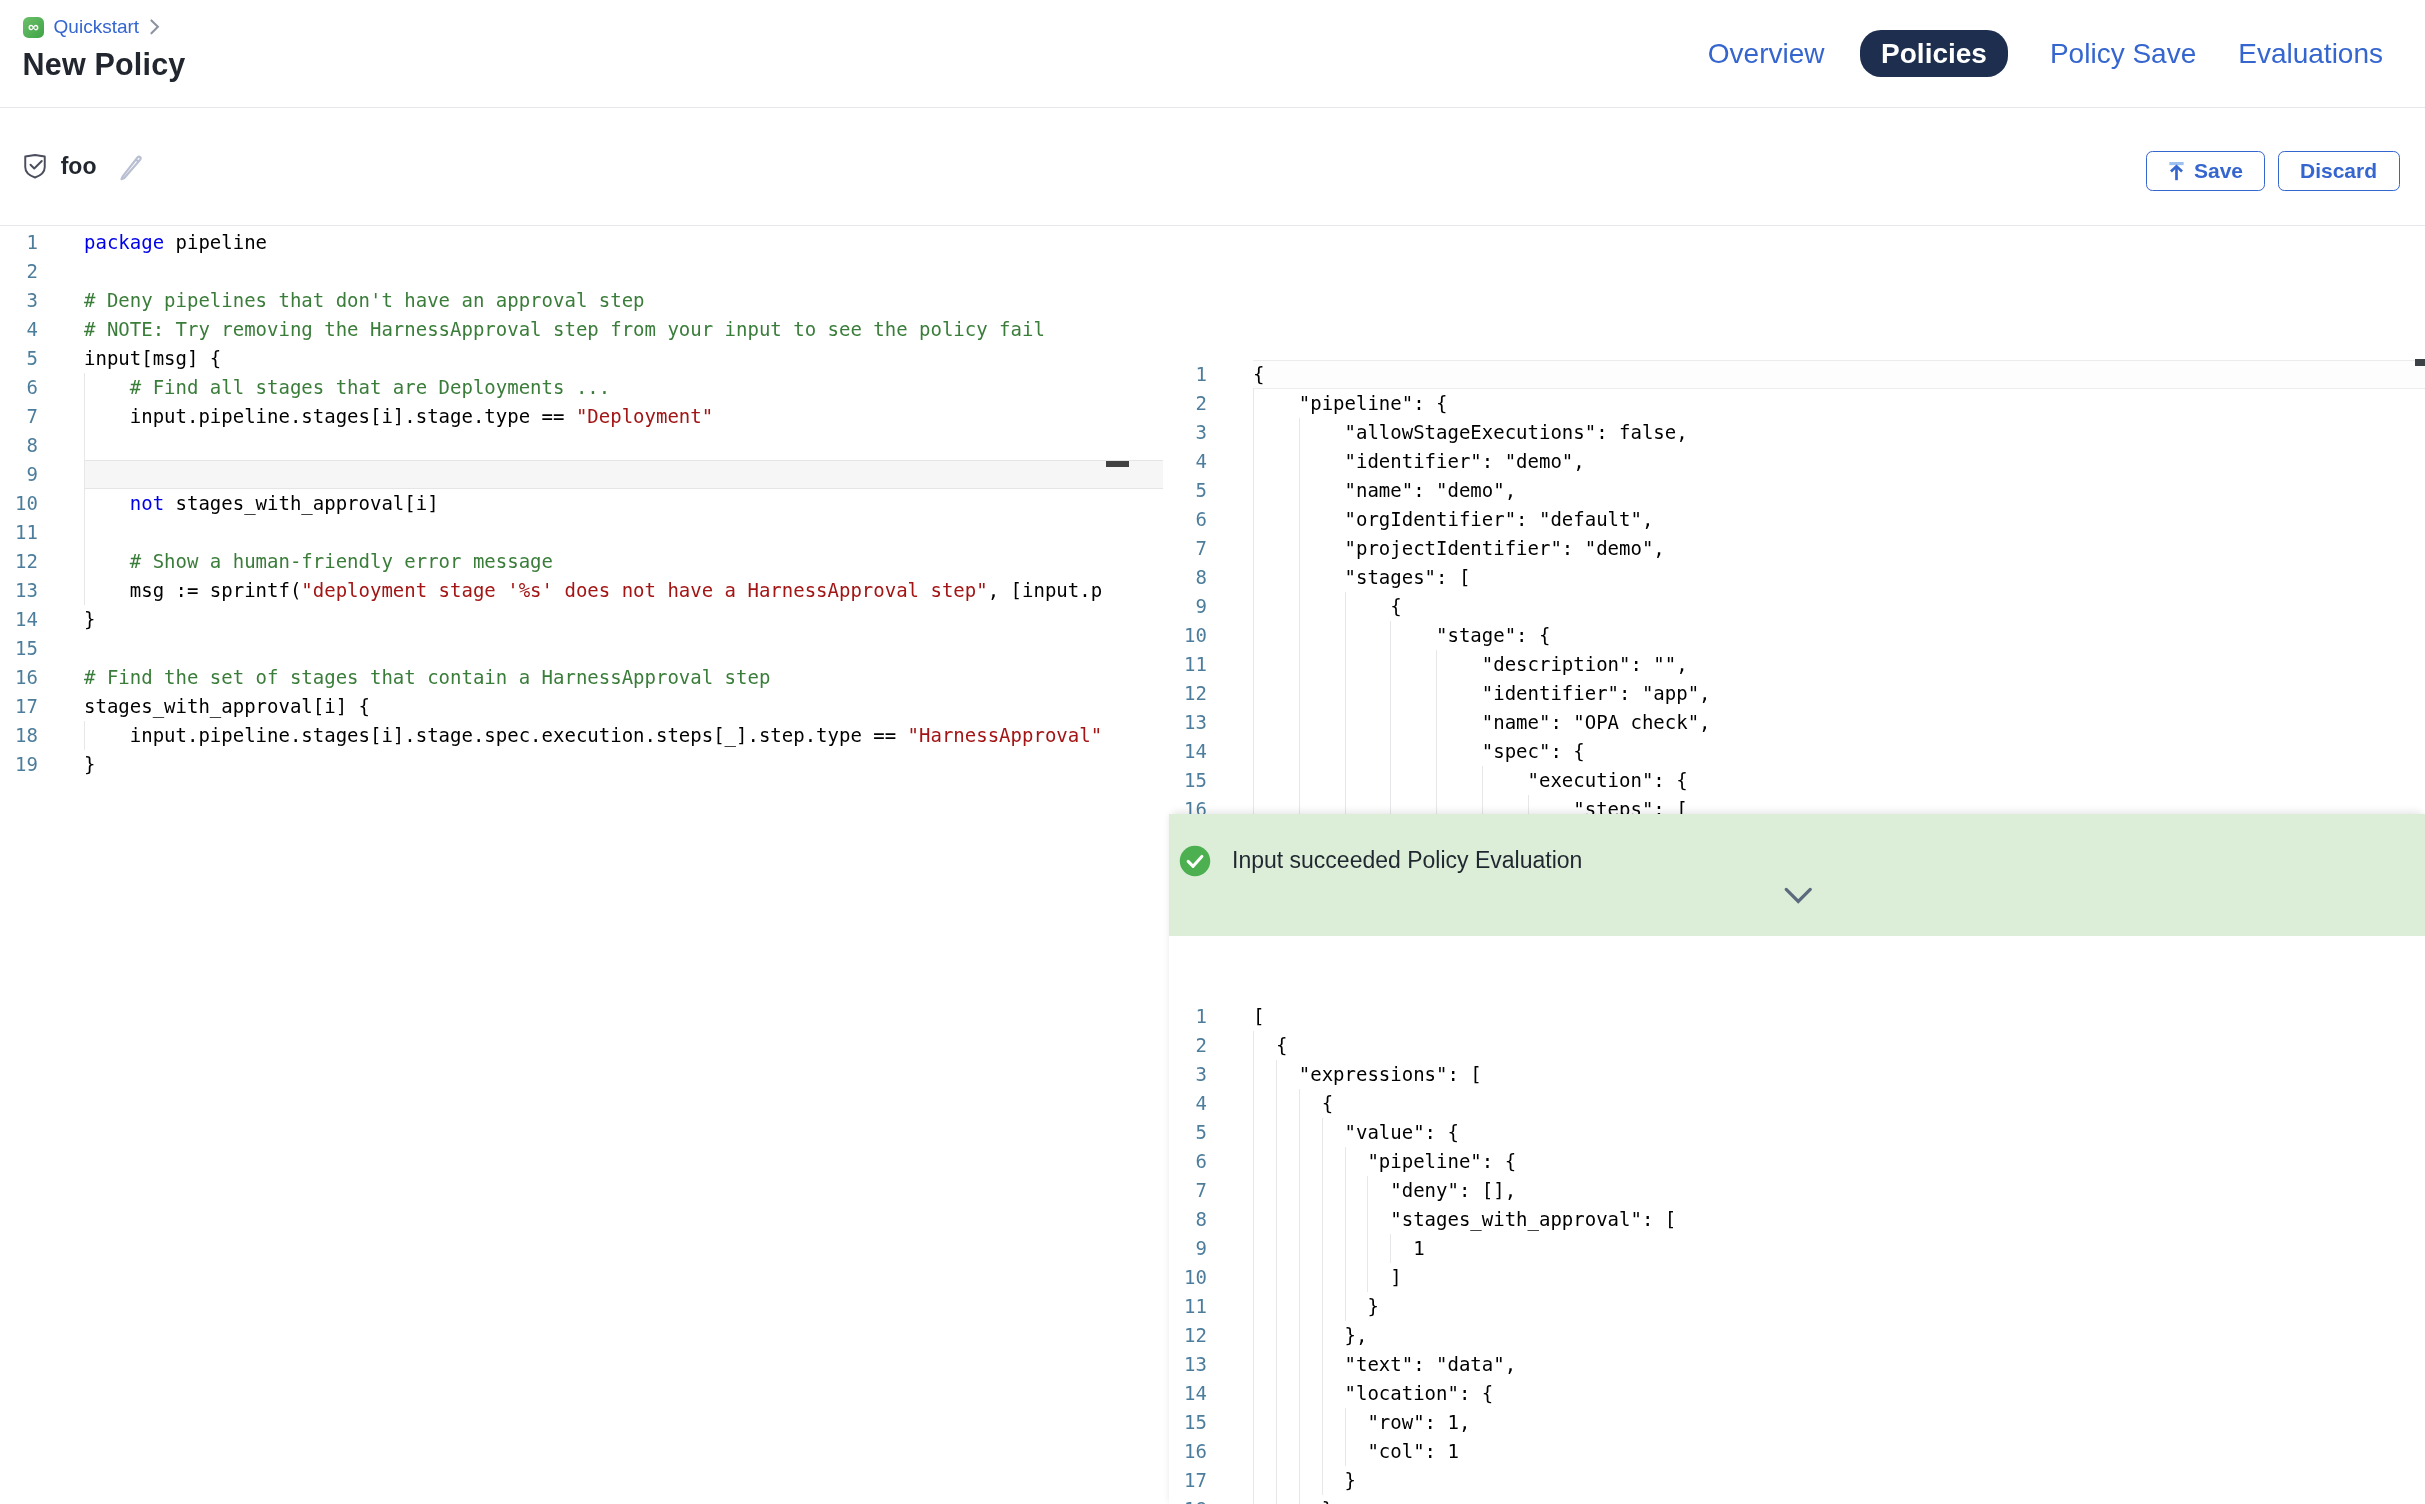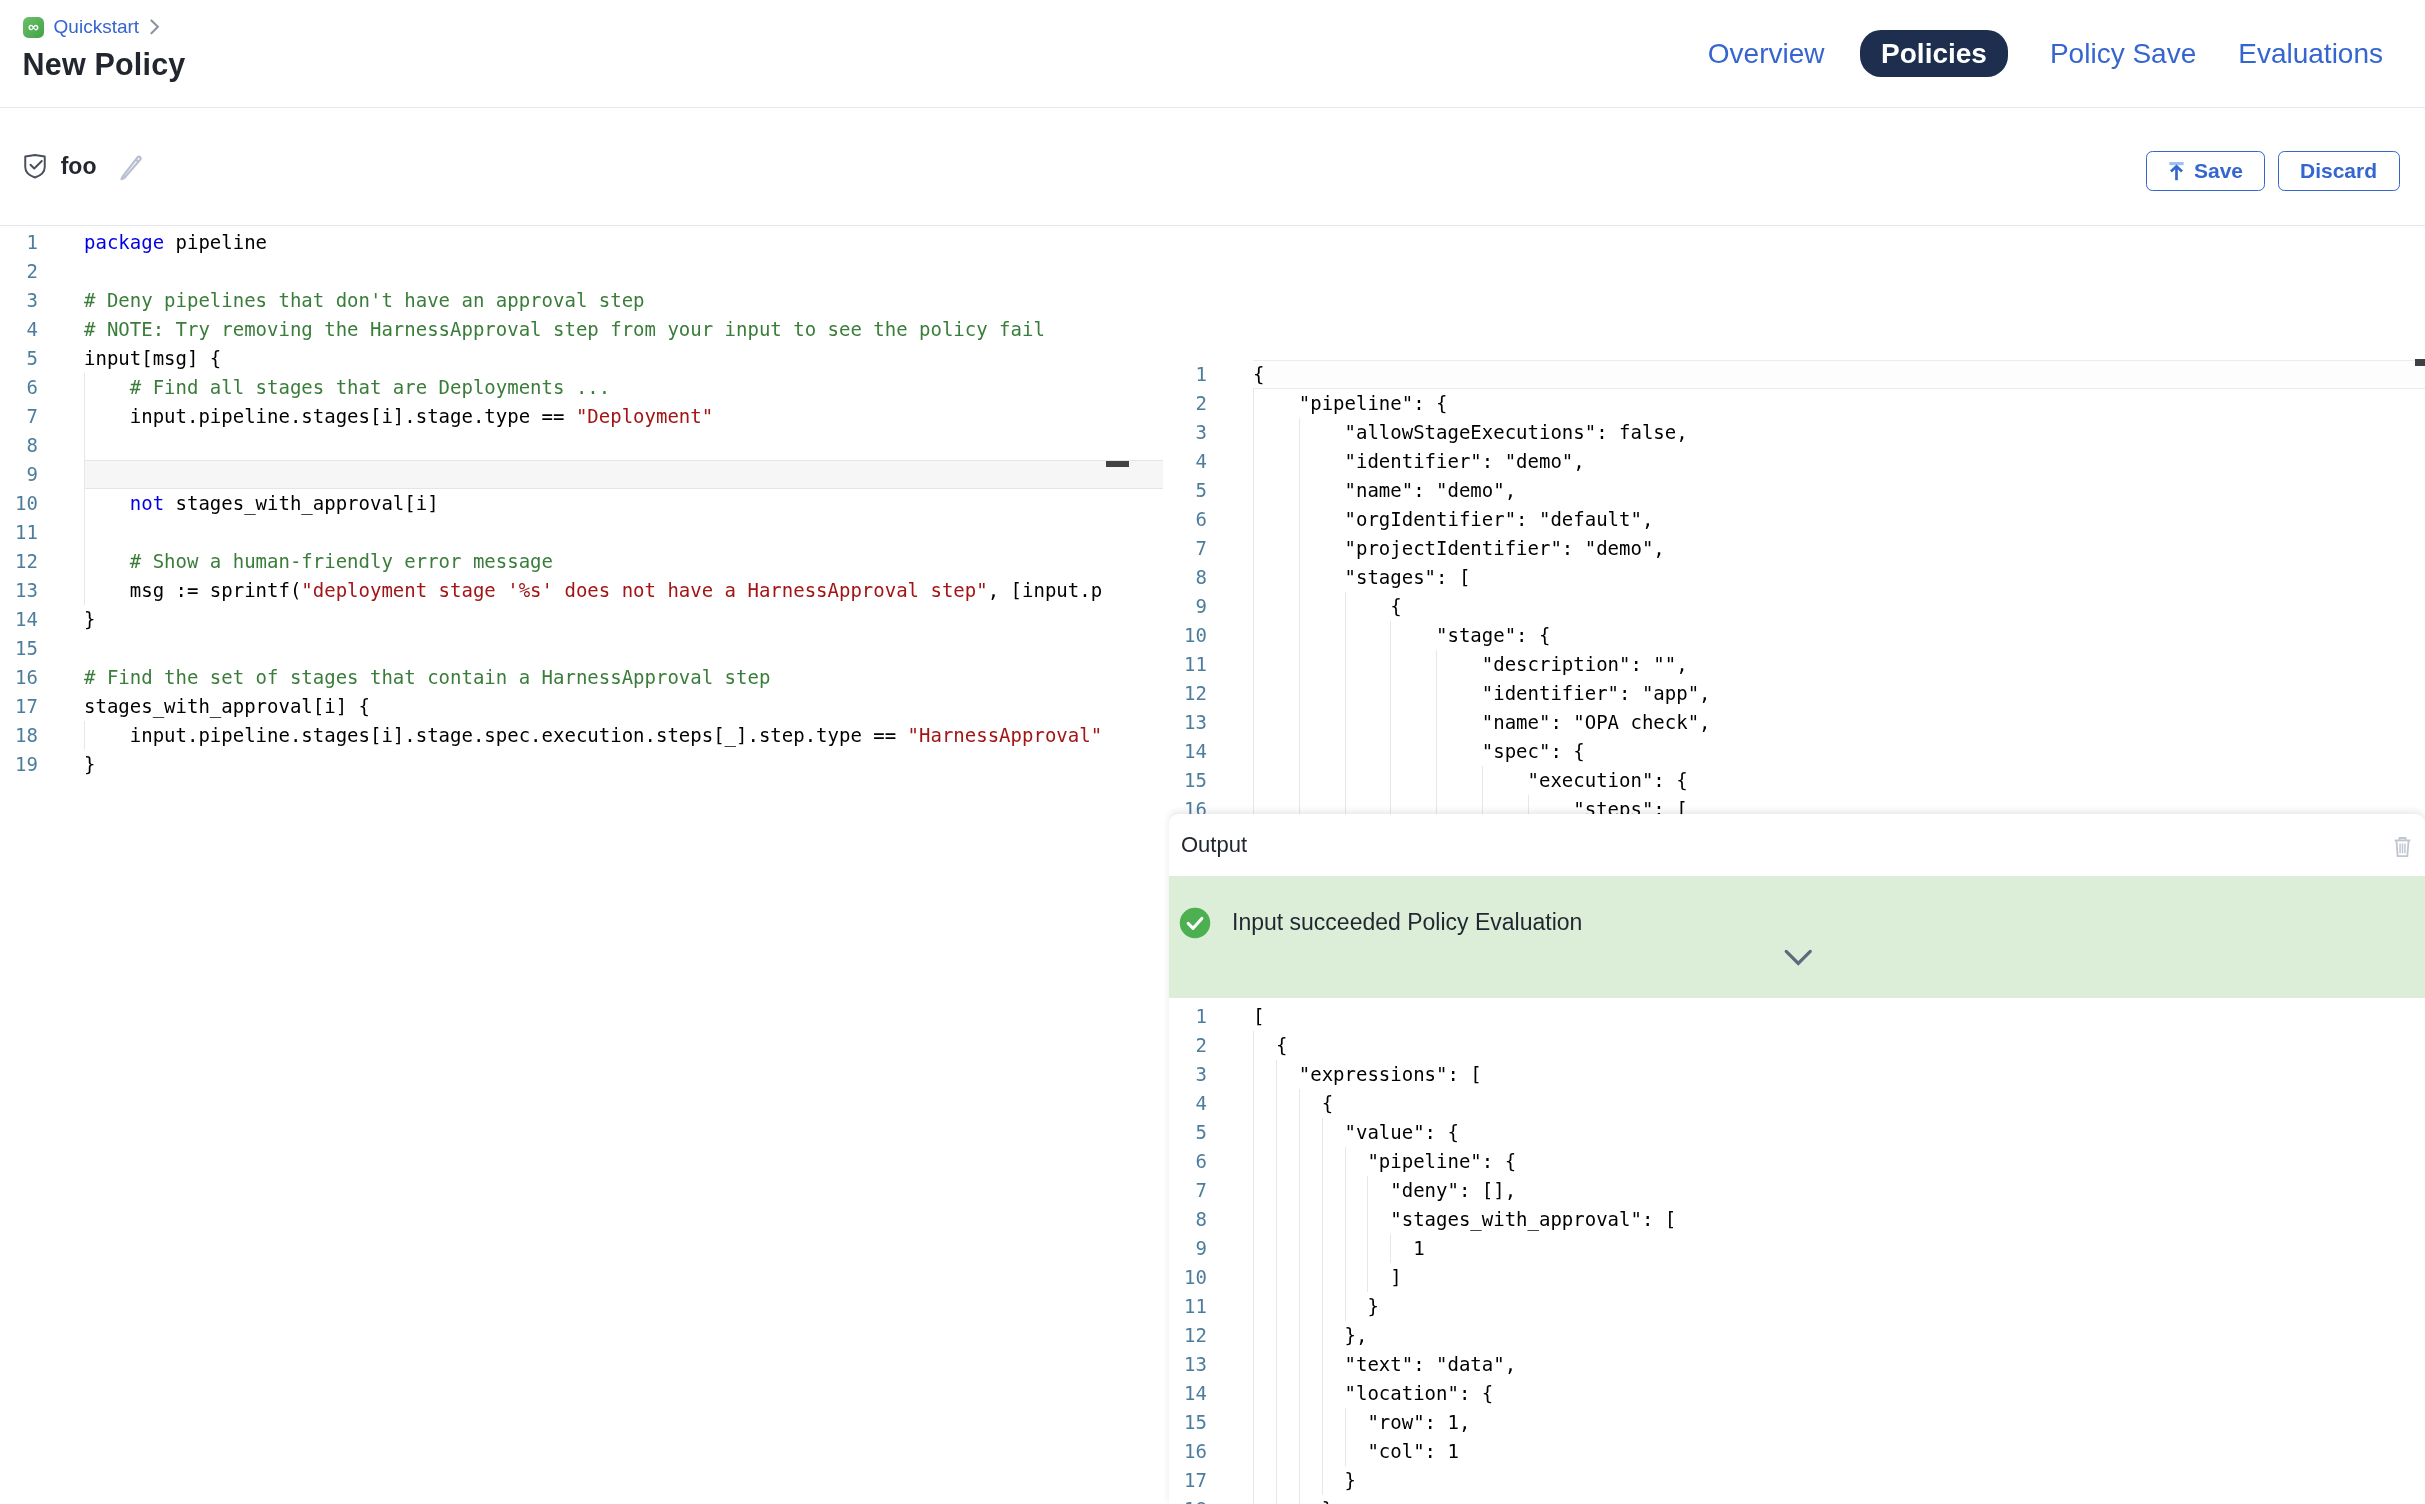--- a/index.html
+++ b/index.html
@@ -251,31 +251,20 @@
           <div class="code"><i style="left:0ch"></i><i style="left:4ch"></i><i style="left:8ch"></i><i style="left:12ch"></i><i style="left:16ch"></i><i style="left:20ch"></i>                        "execution": {</div>
         </div>
         <div class="line">
           <div class="gutter">16</div>
           <div class="code"><i style="left:0ch"></i><i style="left:4ch"></i><i style="left:8ch"></i><i style="left:12ch"></i><i style="left:16ch"></i><i style="left:20ch"></i><i style="left:24ch"></i>                            "steps": [</div>
         </div>
       </div>
     <div id="input-scroll-mark"></div>
 
     <div id="output-card">
-      <div id="output-bar">
-        <span id="output-label">Output</span>
-        <button id="trash-btn">
-          <svg width="27" height="30.5" viewBox="0 0 34 38">
-              <path d="M4 9 L30 9" stroke="#c0c6cf" stroke-width="3"></path>
-              <path d="M12 9 L12 5 L22 5 L22 9" fill="none" stroke="#c0c6cf" stroke-width="3"></path>
-              <path d="M7 9 L9 35 L25 35 L27 9" fill="none" stroke="#c0c6cf" stroke-width="3"></path>
-              <path d="M13 14 L13 30 M17 14 L17 30 M21 14 L21 30" stroke="#c0c6cf" stroke-width="2.4"></path>
-            </svg>
-        </button>
-      </div>
       <div id="result-banner">
         <svg id="result-check" width="34" height="34" viewBox="0 0 42 42">
             <circle cx="21" cy="21" r="20" fill="#4caf50"></circle>
             <path d="M12 21.5 L18.5 28 L30 15" fill="none" stroke="#fff" stroke-width="4" stroke-linecap="round" stroke-linejoin="round"></path>
           </svg>
         <span id="result-text">Input succeeded Policy Evaluation</span>
         <svg id="result-chevron" width="30.5" height="17.7" viewBox="0 0 38 22">
             <path d="M4 3 L19 18 L34 3" fill="none" stroke="#5b6a7d" stroke-width="4" stroke-linecap="round"></path>
           </svg>
       </div>

